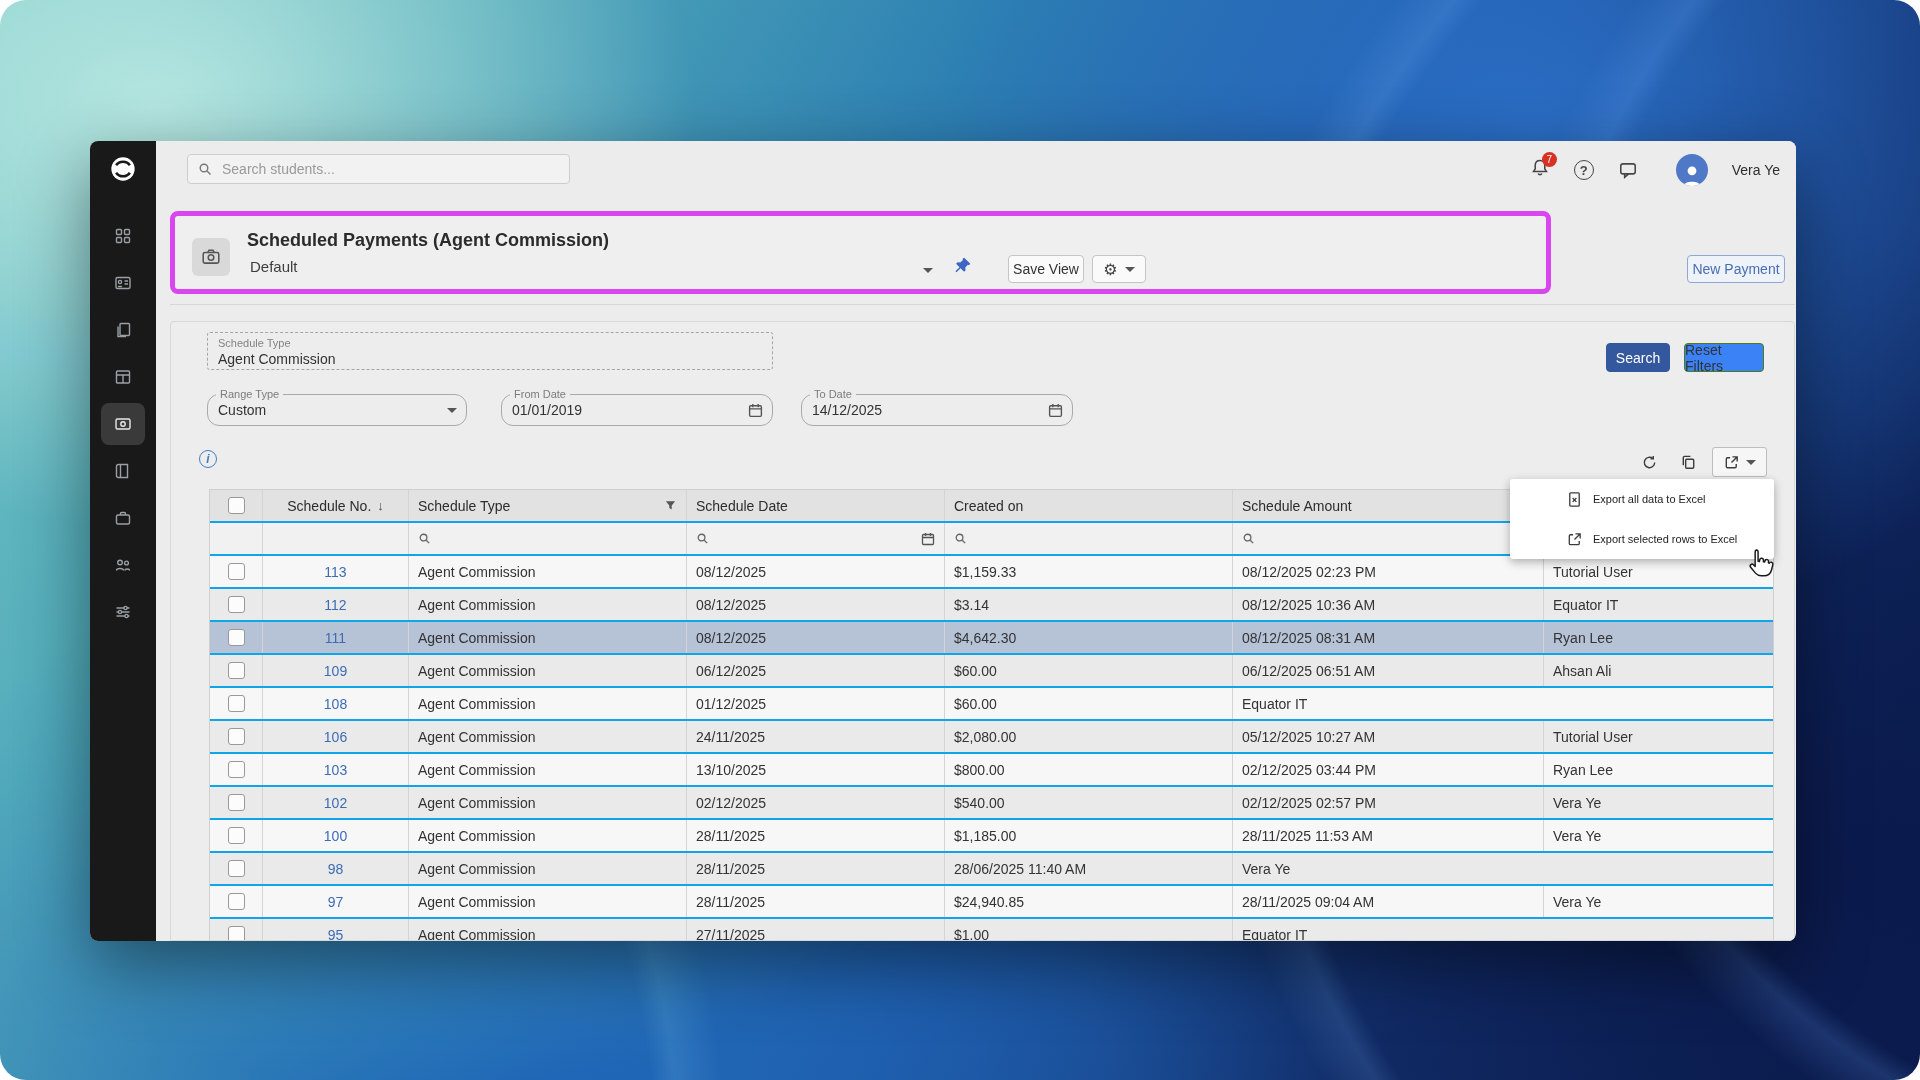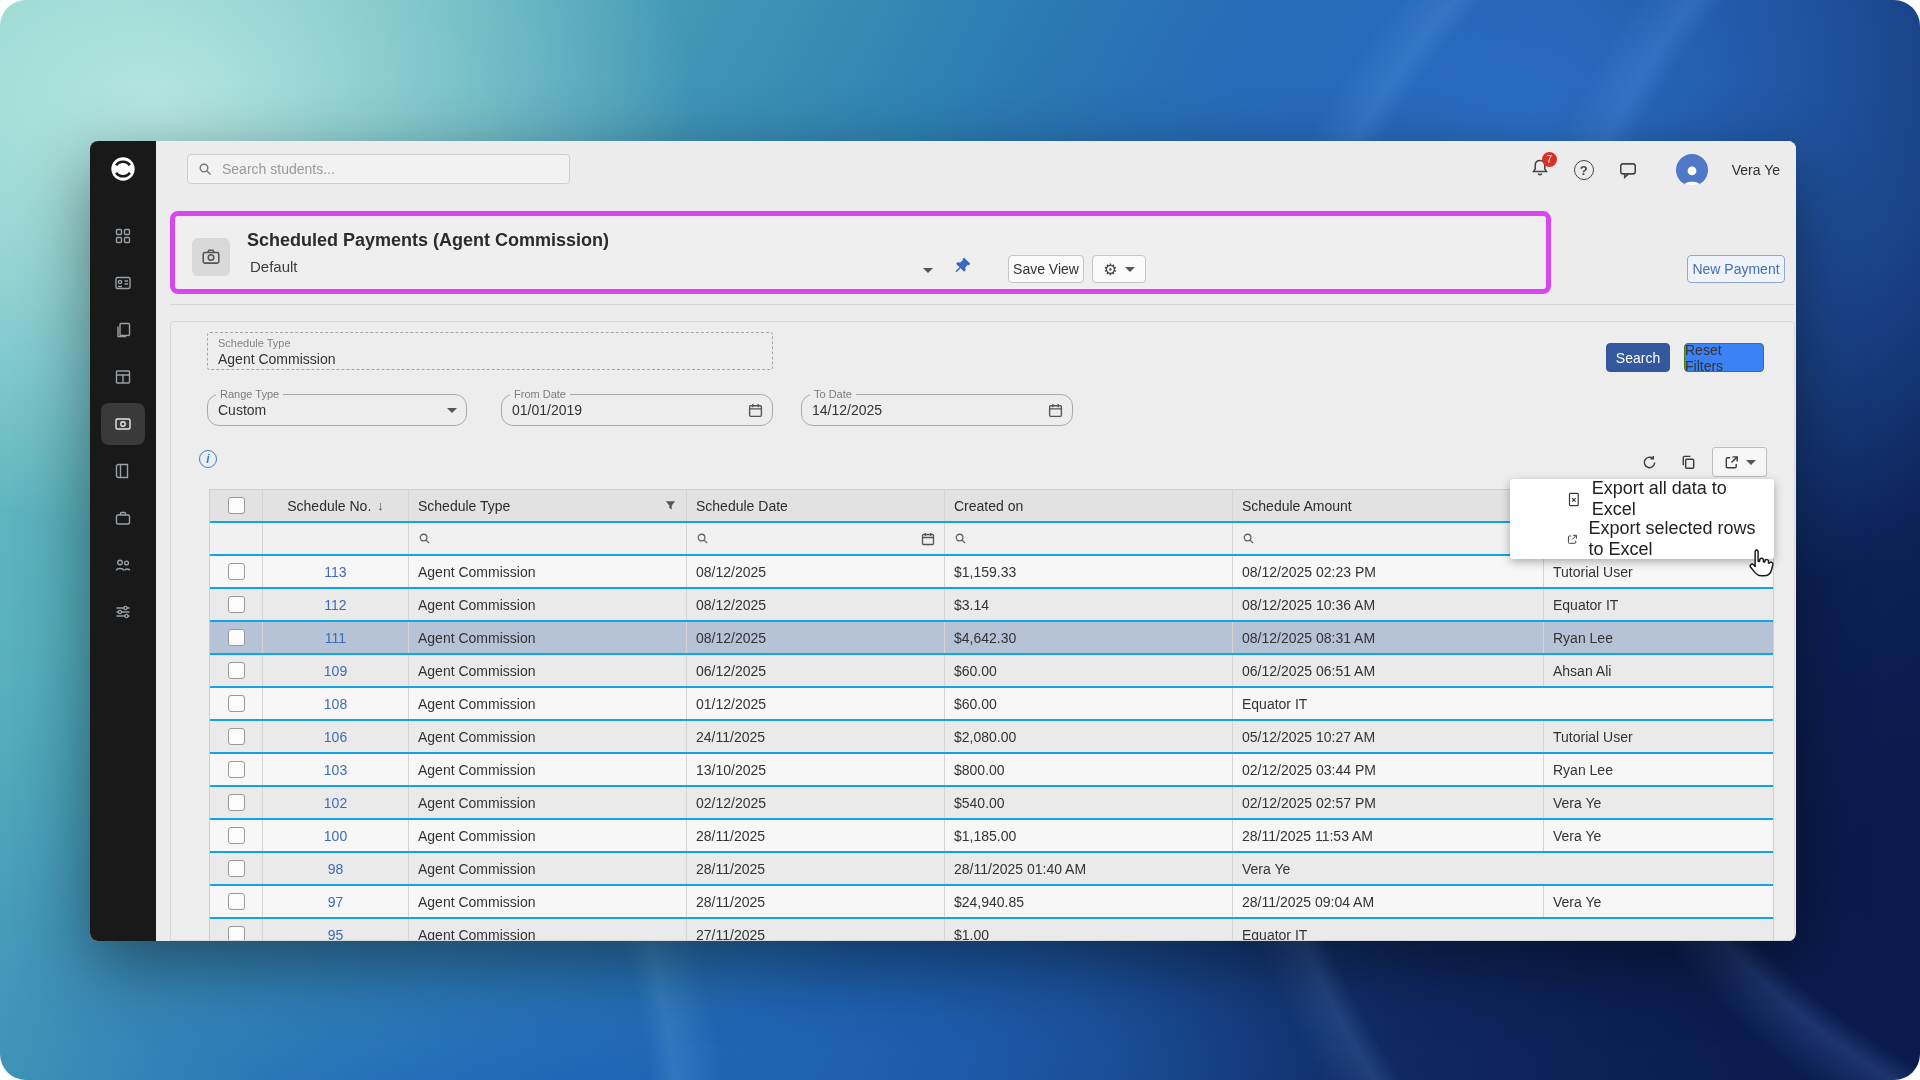--- a/index.html
+++ b/index.html
@@ -84,21 +84,21 @@
   .tfilter{background:#f1f1f1;}
   .tf .calr{margin-left:auto;}
   .even{background:#f7f7f7;}
   .odd{background:#eaeaea;}
   .sel{background:#b6c2d6 !important;}
   .cb{width:17px;height:17px;border:1.5px solid #999;border-radius:3px;background:#fcfcfc;box-sizing:border-box;}
   .lnk{color:#3d6cb4;cursor:pointer;}
   
   .exportmenu{position:absolute;left:1420px;top:338px;width:264px;background:#fff;border-radius:3px;
     box-shadow:0 3px 10px rgba(0,0,0,.3);z-index:50;padding:0;}
-  .menuitem{height:40px;display:flex;align-items:center;gap:10px;padding:0 12px;font-size:18px;color:#222;cursor:pointer;margin-left:44px;}
+  .menuitem{height:40px;display:flex;align-items:center;gap:10px;padding:0 12px;font-size:11px;color:#222;cursor:pointer;margin-left:44px;}
   .cursor{position:absolute;left:1652px;top:404px;z-index:60;pointer-events:none;}
 </style>
 </head>
 <body>
 
 <div class="bg"></div>
 
 <div class="window">
 
   <aside class="sidebar">
@@ -467,21 +467,21 @@
         </div>
         <div class="trow tdata odd" style="grid-template-columns: 53px 146px 278px 258px 288px 311px 229px;">
           <div class="tcell center">
             <div class="cb"></div>
           </div>
           <div class="tcell center">
             <span class="lnk">98</span>
           </div>
           <div class="tcell">Agent Commission</div>
           <div class="tcell">28/11/2025</div>
-          <div class="tcell">28/11/2025 01:40 AM</div>
+          <div class="tcell">28/06/2025 11:40 AM</div>
           <div class="tcell">Vera Ye</div>
         </div>
         <div class="trow tdata even" style="grid-template-columns: 53px 146px 278px 258px 288px 311px 229px;">
           <div class="tcell center">
             <div class="cb"></div>
           </div>
           <div class="tcell center">
             <span class="lnk">97</span>
           </div>
           <div class="tcell">Agent Commission</div>

